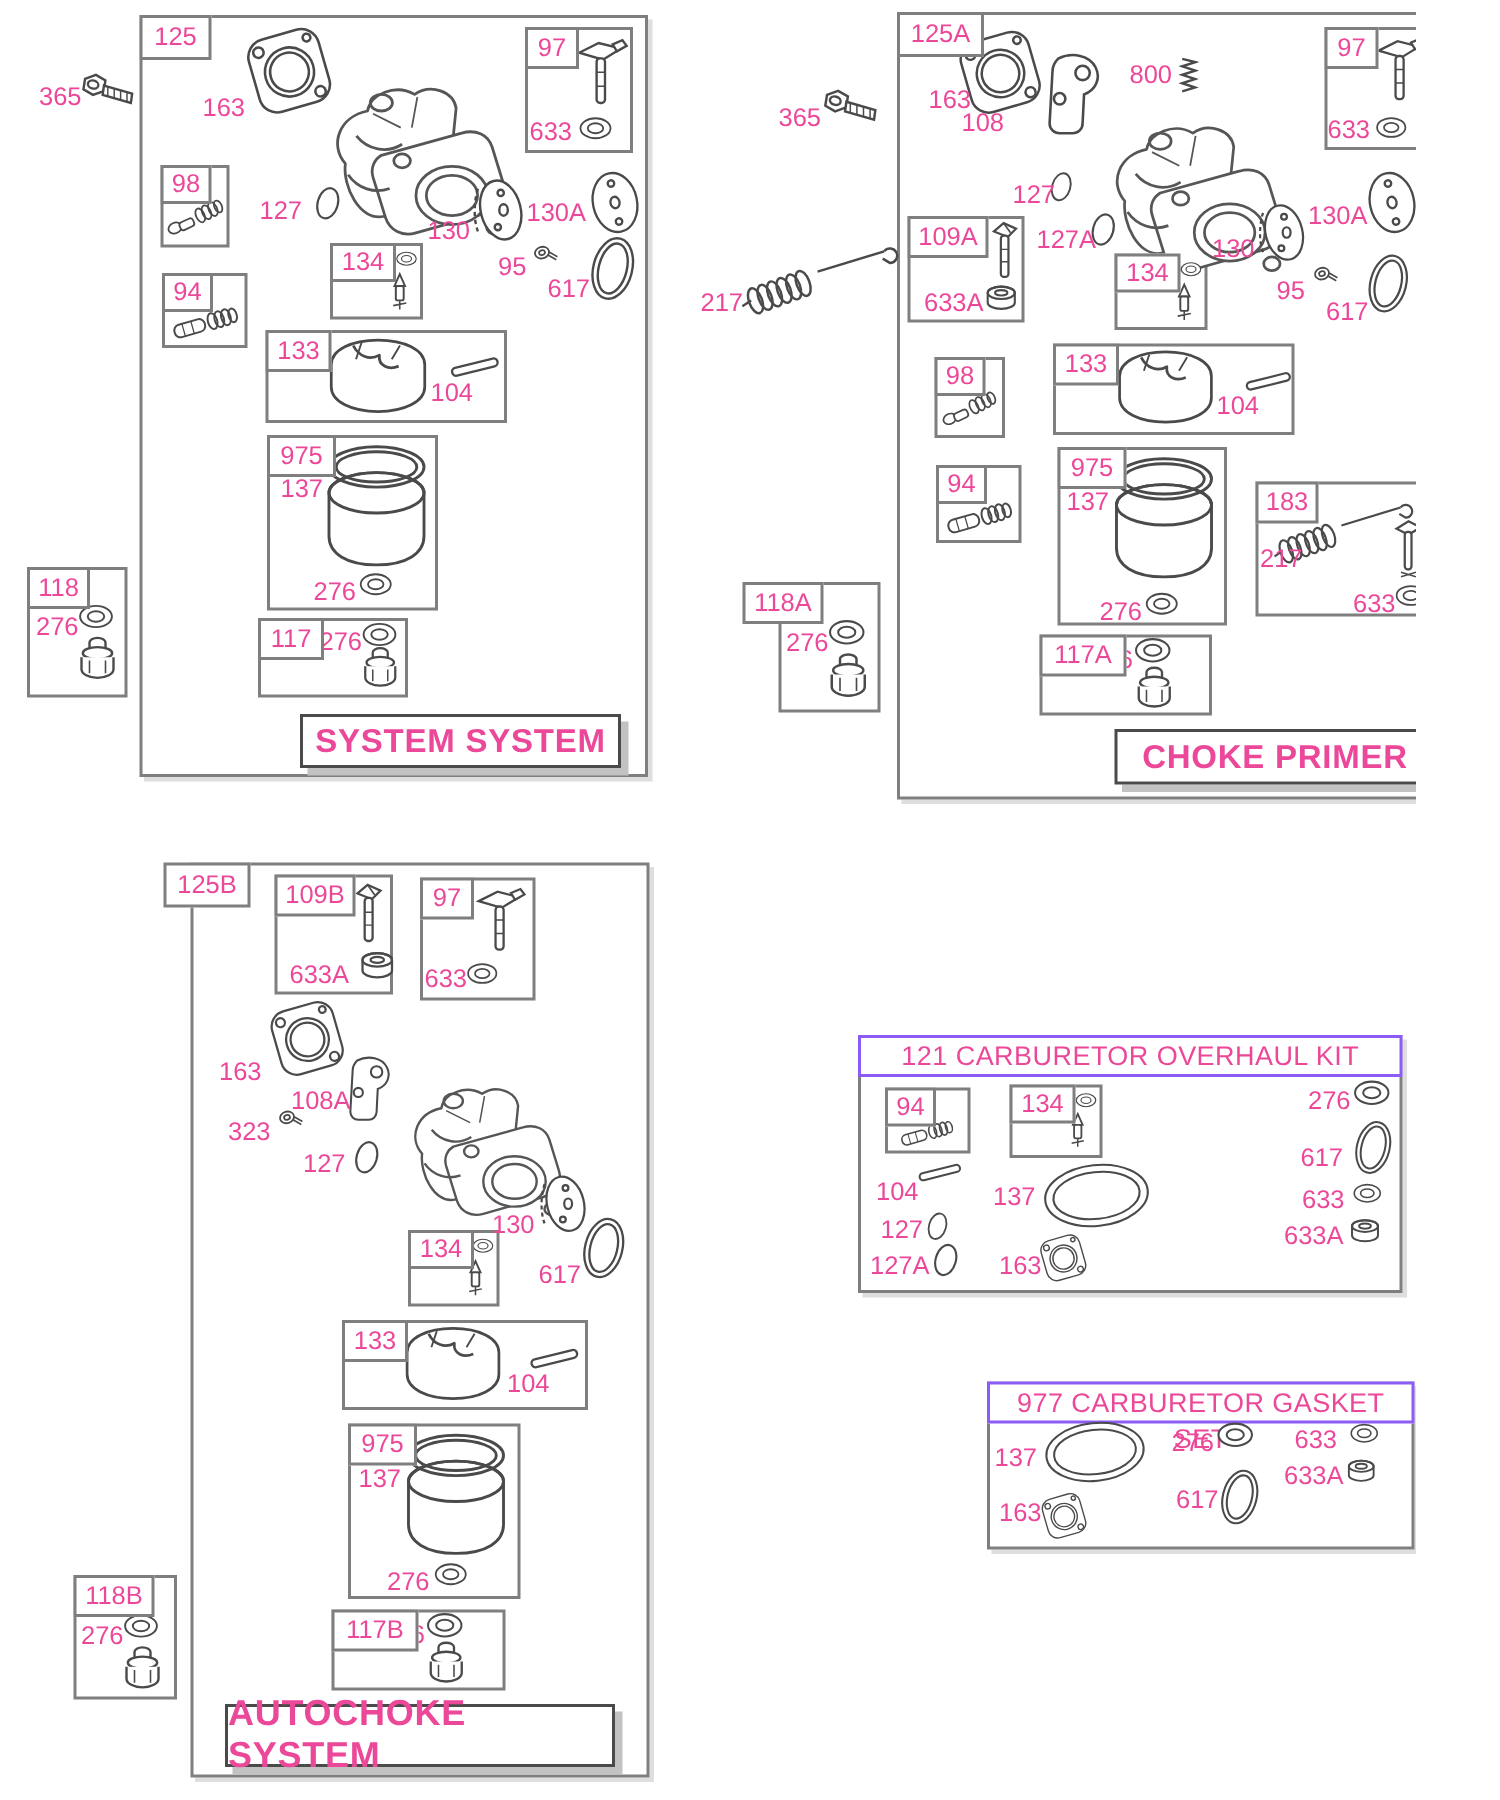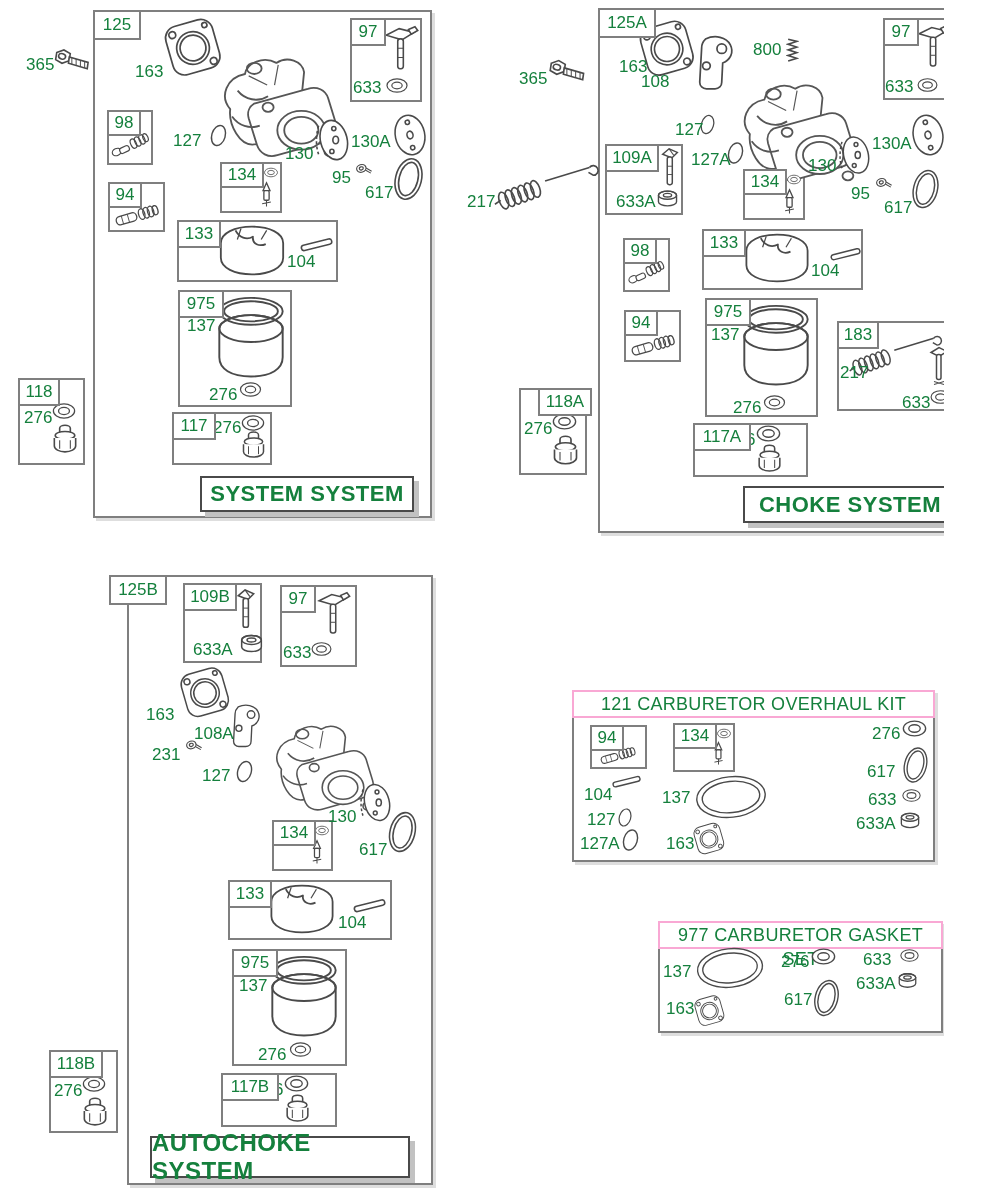--- a/index.html
+++ b/index.html
@@ -1,27 +1,27 @@
 <!DOCTYPE html>
 <html><head>
 <meta charset="utf-8">
 <style>
   html,body{margin:0;padding:0;background:#fff;}
   #page{position:relative;width:944px;height:1200px;background:#fff;
-        font-family:"Liberation Sans",sans-serif;color:#15803d;overflow:hidden;}
+        font-family:"Liberation Sans",sans-serif;color:#ec4899;overflow:hidden;}
   .sys{position:absolute;border:2px solid #7f7f7f;background:#fff;box-shadow:3px 3px 0 #dedede;}
   .sub{position:absolute;border:2px solid #7f7f7f;background:#fff;}
   .idb{position:absolute;border:2px solid #7f7f7f;background:#fff;font-size:17px;
        display:flex;align-items:center;justify-content:center;z-index:4;}
   .c{position:absolute;font-size:17px;line-height:1;white-space:nowrap;z-index:3;}
   .ttl{position:absolute;border:2px solid #4a4a4a;background:#fff;box-shadow:5px 5px 0 #c2c2c2;
        font-weight:bold;font-size:22px;letter-spacing:.5px;display:flex;align-items:center;
        justify-content:center;z-index:5;}
   .kitbox{position:absolute;border:2px solid #7f7f7f;background:#fff;box-shadow:3px 3px 0 #dedede;}
-  .kithead{position:absolute;left:-2px;top:-2px;right:-2px;height:24px;border:2px solid #f9a8d4;
+  .kithead{position:absolute;left:-2px;top:-2px;right:-2px;height:24px;border:2px solid #8b5cf6;
        background:#fff;text-align:center;font-size:18px;line-height:24px;letter-spacing:.3px;}
   svg.p{position:absolute;overflow:visible;z-index:2;}
   #symdefs{position:absolute;width:0;height:0;}
 </style>
 </head>
 <body>
 
 <svg id="symdefs" aria-hidden="true">
 <defs>
 <symbol id="s-washer" viewBox="0 0 40 28">
@@ -465,40 +465,40 @@
     <div class="c" style="left:840px;top:364px">217</div>
     <svg class="p" style="left:928px;top:345px" width="22" height="43">
         <use href="#s-rod"></use>
       </svg>
     <div class="c" style="left:902px;top:394px">633</div>
     <svg class="p" style="left:929px;top:389px" width="23" height="16">
         <use href="#s-washer"></use>
       </svg>
 
     <div class="sub" style="left:519px;top:388px;width:64px;height:83px"></div>
-    <div class="idb" style="left:538px;top:388px;width:50px;height:24px">118A</div>
+    <div class="idb" style="left:495px;top:388px;width:50px;height:24px">118A</div>
     <div class="c" style="left:524px;top:420px">276</div>
     <svg class="p" style="left:551px;top:412px" width="27" height="19">
         <use href="#s-washer"></use>
       </svg>
     <svg class="p" style="left:549px;top:433px" width="33" height="35">
         <use href="#s-nut"></use>
       </svg>
 
     <div class="sub" style="left:693px;top:423px;width:111px;height:50px"></div>
     <div class="idb" style="left:693px;top:423px;width:54px;height:24px">117A</div>
     <div class="c" style="left:727px;top:431px">276</div>
     <svg class="p" style="left:755px;top:424px" width="27" height="19">
         <use href="#s-washer"></use>
       </svg>
     <svg class="p" style="left:753px;top:443px" width="33" height="31">
         <use href="#s-nut"></use>
       </svg>
 
-    <div class="ttl" style="left:743px;top:486px;width:210px;height:33px">CHOKE SYSTEM</div>
+    <div class="ttl" style="left:743px;top:486px;width:210px;height:33px">CHOKE PRIMER</div>
   </div>
 
   <div>
     <div class="sys" style="left:127px;top:575px;width:302px;height:606px"></div>
     <div class="idb" style="left:109px;top:575px;width:54px;height:26px">125B</div>
 
     <div class="sub" style="left:183px;top:583px;width:75px;height:76px"></div>
     <div class="idb" style="left:183px;top:583px;width:50px;height:24px">109B</div>
     <svg class="p" style="left:233px;top:587px" width="26" height="48">
         <use href="#s-cshaft"></use>
@@ -521,21 +521,21 @@
     <svg class="p" style="left:178px;top:660px" width="54" height="66">
         <use href="#s-gasket"></use>
       </svg>
     <div class="c" style="left:146px;top:706px">163</div>
 
     <svg class="p" style="left:229px;top:700px" width="35" height="52">
         <use href="#s-bracket"></use>
       </svg>
     <div class="c" style="left:194px;top:725px">108A</div>
 
-    <div class="c" style="left:152px;top:746px">231</div>
+    <div class="c" style="left:152px;top:746px">323</div>
     <svg class="p" style="left:185px;top:738px" width="19" height="17">
         <use href="#s-screw"></use>
       </svg>
 
     <div class="c" style="left:202px;top:767px">127</div>
     <svg class="p" style="left:235px;top:758px" width="19" height="27">
         <use href="#s-oval"></use>
       </svg>
 
     <svg class="p" style="left:251px;top:710px" width="128" height="120">

